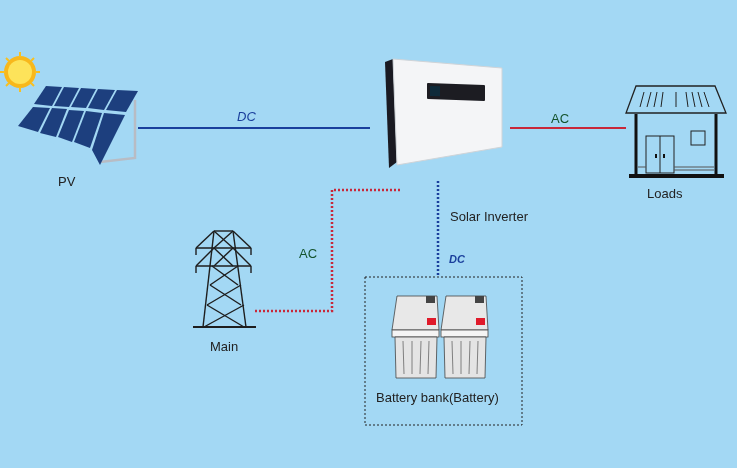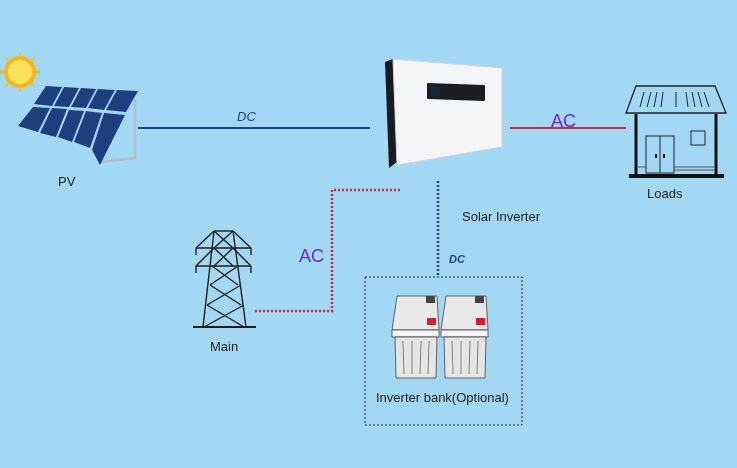--- a/index.html
+++ b/index.html
@@ -1,19 +1,19 @@
 <!DOCTYPE html>
 <html><head>
 <meta charset="utf-8">
 <style>
   html,body{margin:0;padding:0;}
   body{width:737px;height:468px;background:#a3d8f4;position:relative;overflow:hidden;font-family:"Liberation Sans",sans-serif;}
   .lbl{position:absolute;font-size:13px;color:#222;white-space:nowrap;}
   .lbl-blue{position:absolute;font-size:13px;color:#1a3f9c;font-style:italic;}
-  .lbl-red{position:absolute;font-size:18px;color:#6d28d9;}
+  .lbl-red{position:absolute;font-size:13px;color:#14532d;}
   svg{position:absolute;left:0;top:0;}
 </style>
 </head>
 <body>
 
 <svg width="737" height="468">
 
   <g>
     <circle cx="20" cy="72" r="16" fill="#f8b81c"></circle>
     <circle cx="20" cy="72" r="12" fill="#fde35a"></circle>
@@ -141,17 +141,17 @@
         <line x1="470" y1="341" x2="469" y2="374"></line>
         <line x1="478" y1="341" x2="477" y2="374"></line>
       </g>
   </g>
 </svg>
 
 <div class="lbl" style="left:58px;top:174px;">PV</div>
 <div class="lbl-blue" style="left:237px;top:109px;">DC</div>
 <div class="lbl-red" style="left:551px;top:111px;">AC</div>
 <div class="lbl" style="left:647px;top:186px;">Loads</div>
-<div class="lbl" style="left:462px;top:209px;">Solar Inverter</div>
+<div class="lbl" style="left:450px;top:209px;">Solar Inverter</div>
 <div class="lbl-red" style="left:299px;top:246px;">AC</div>
 <div class="lbl-blue" style="left:449px;top:253px;font-size:11px;font-weight:bold;">DC</div>
 <div class="lbl" style="left:210px;top:339px;text-align:right;">Main</div>
-<div class="lbl" style="left:376px;top:390px;">Inverter bank(Optional)</div>
+<div class="lbl" style="left:376px;top:390px;">Battery bank(Battery)</div>
 
 </body></html>

